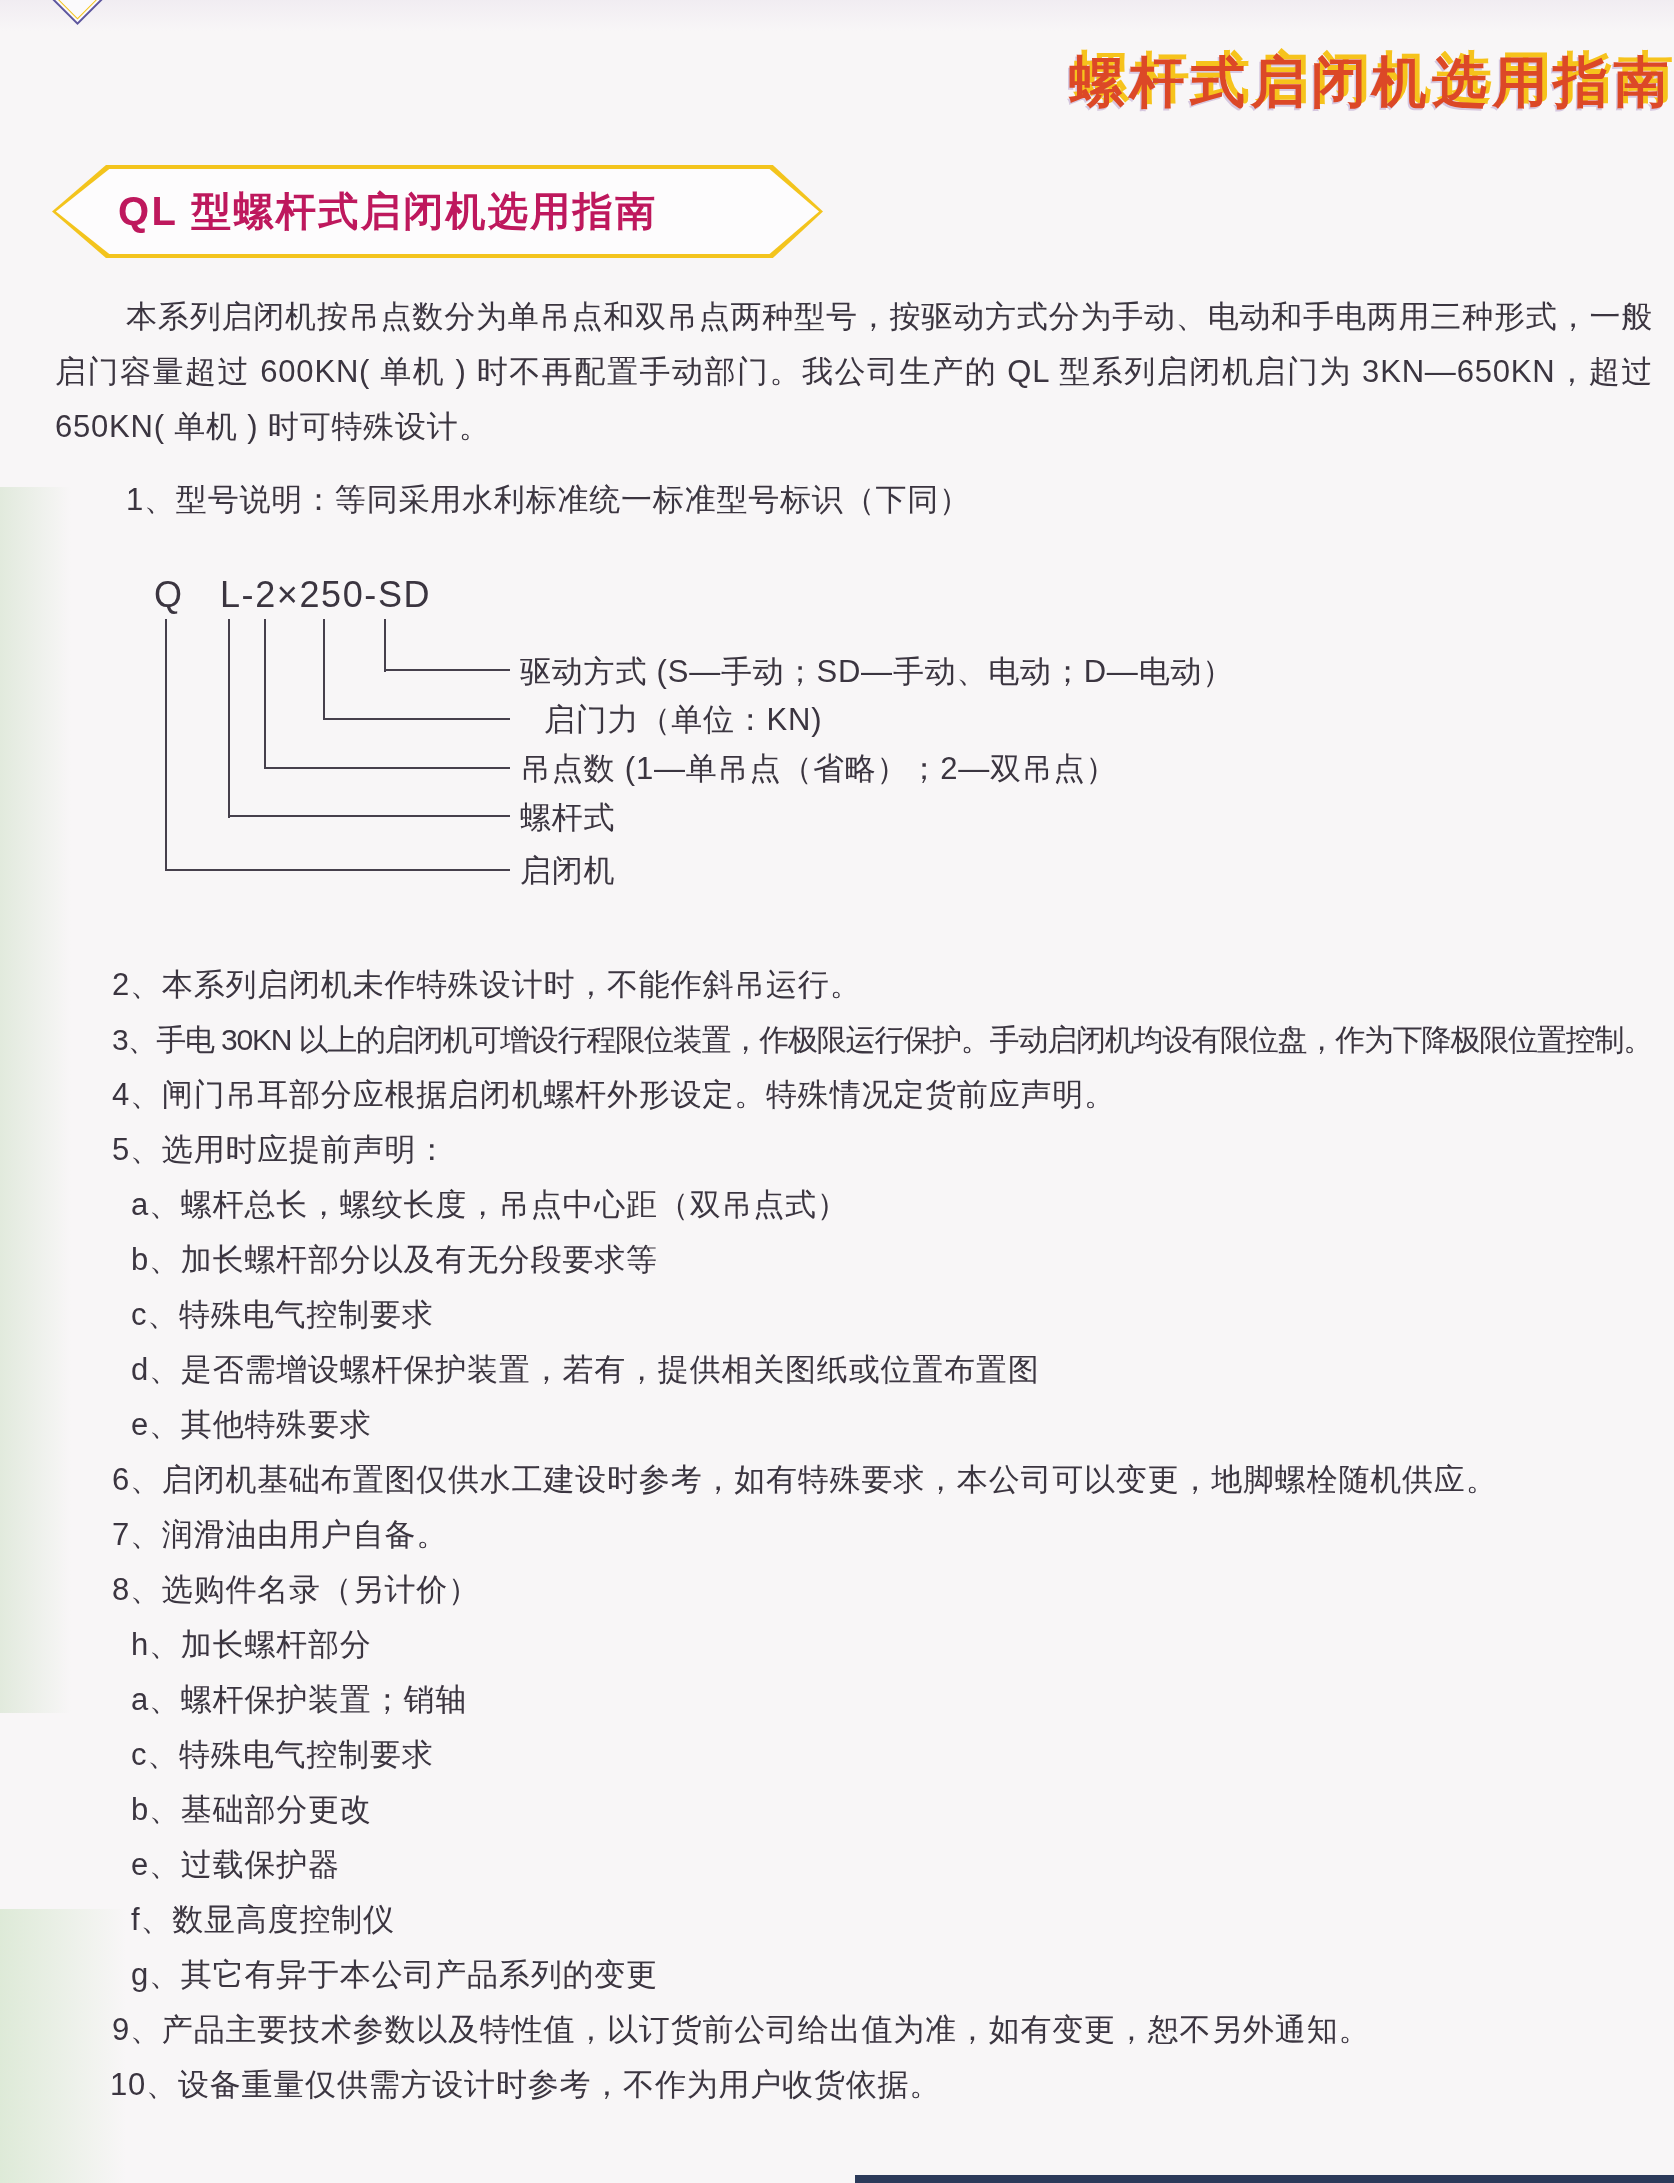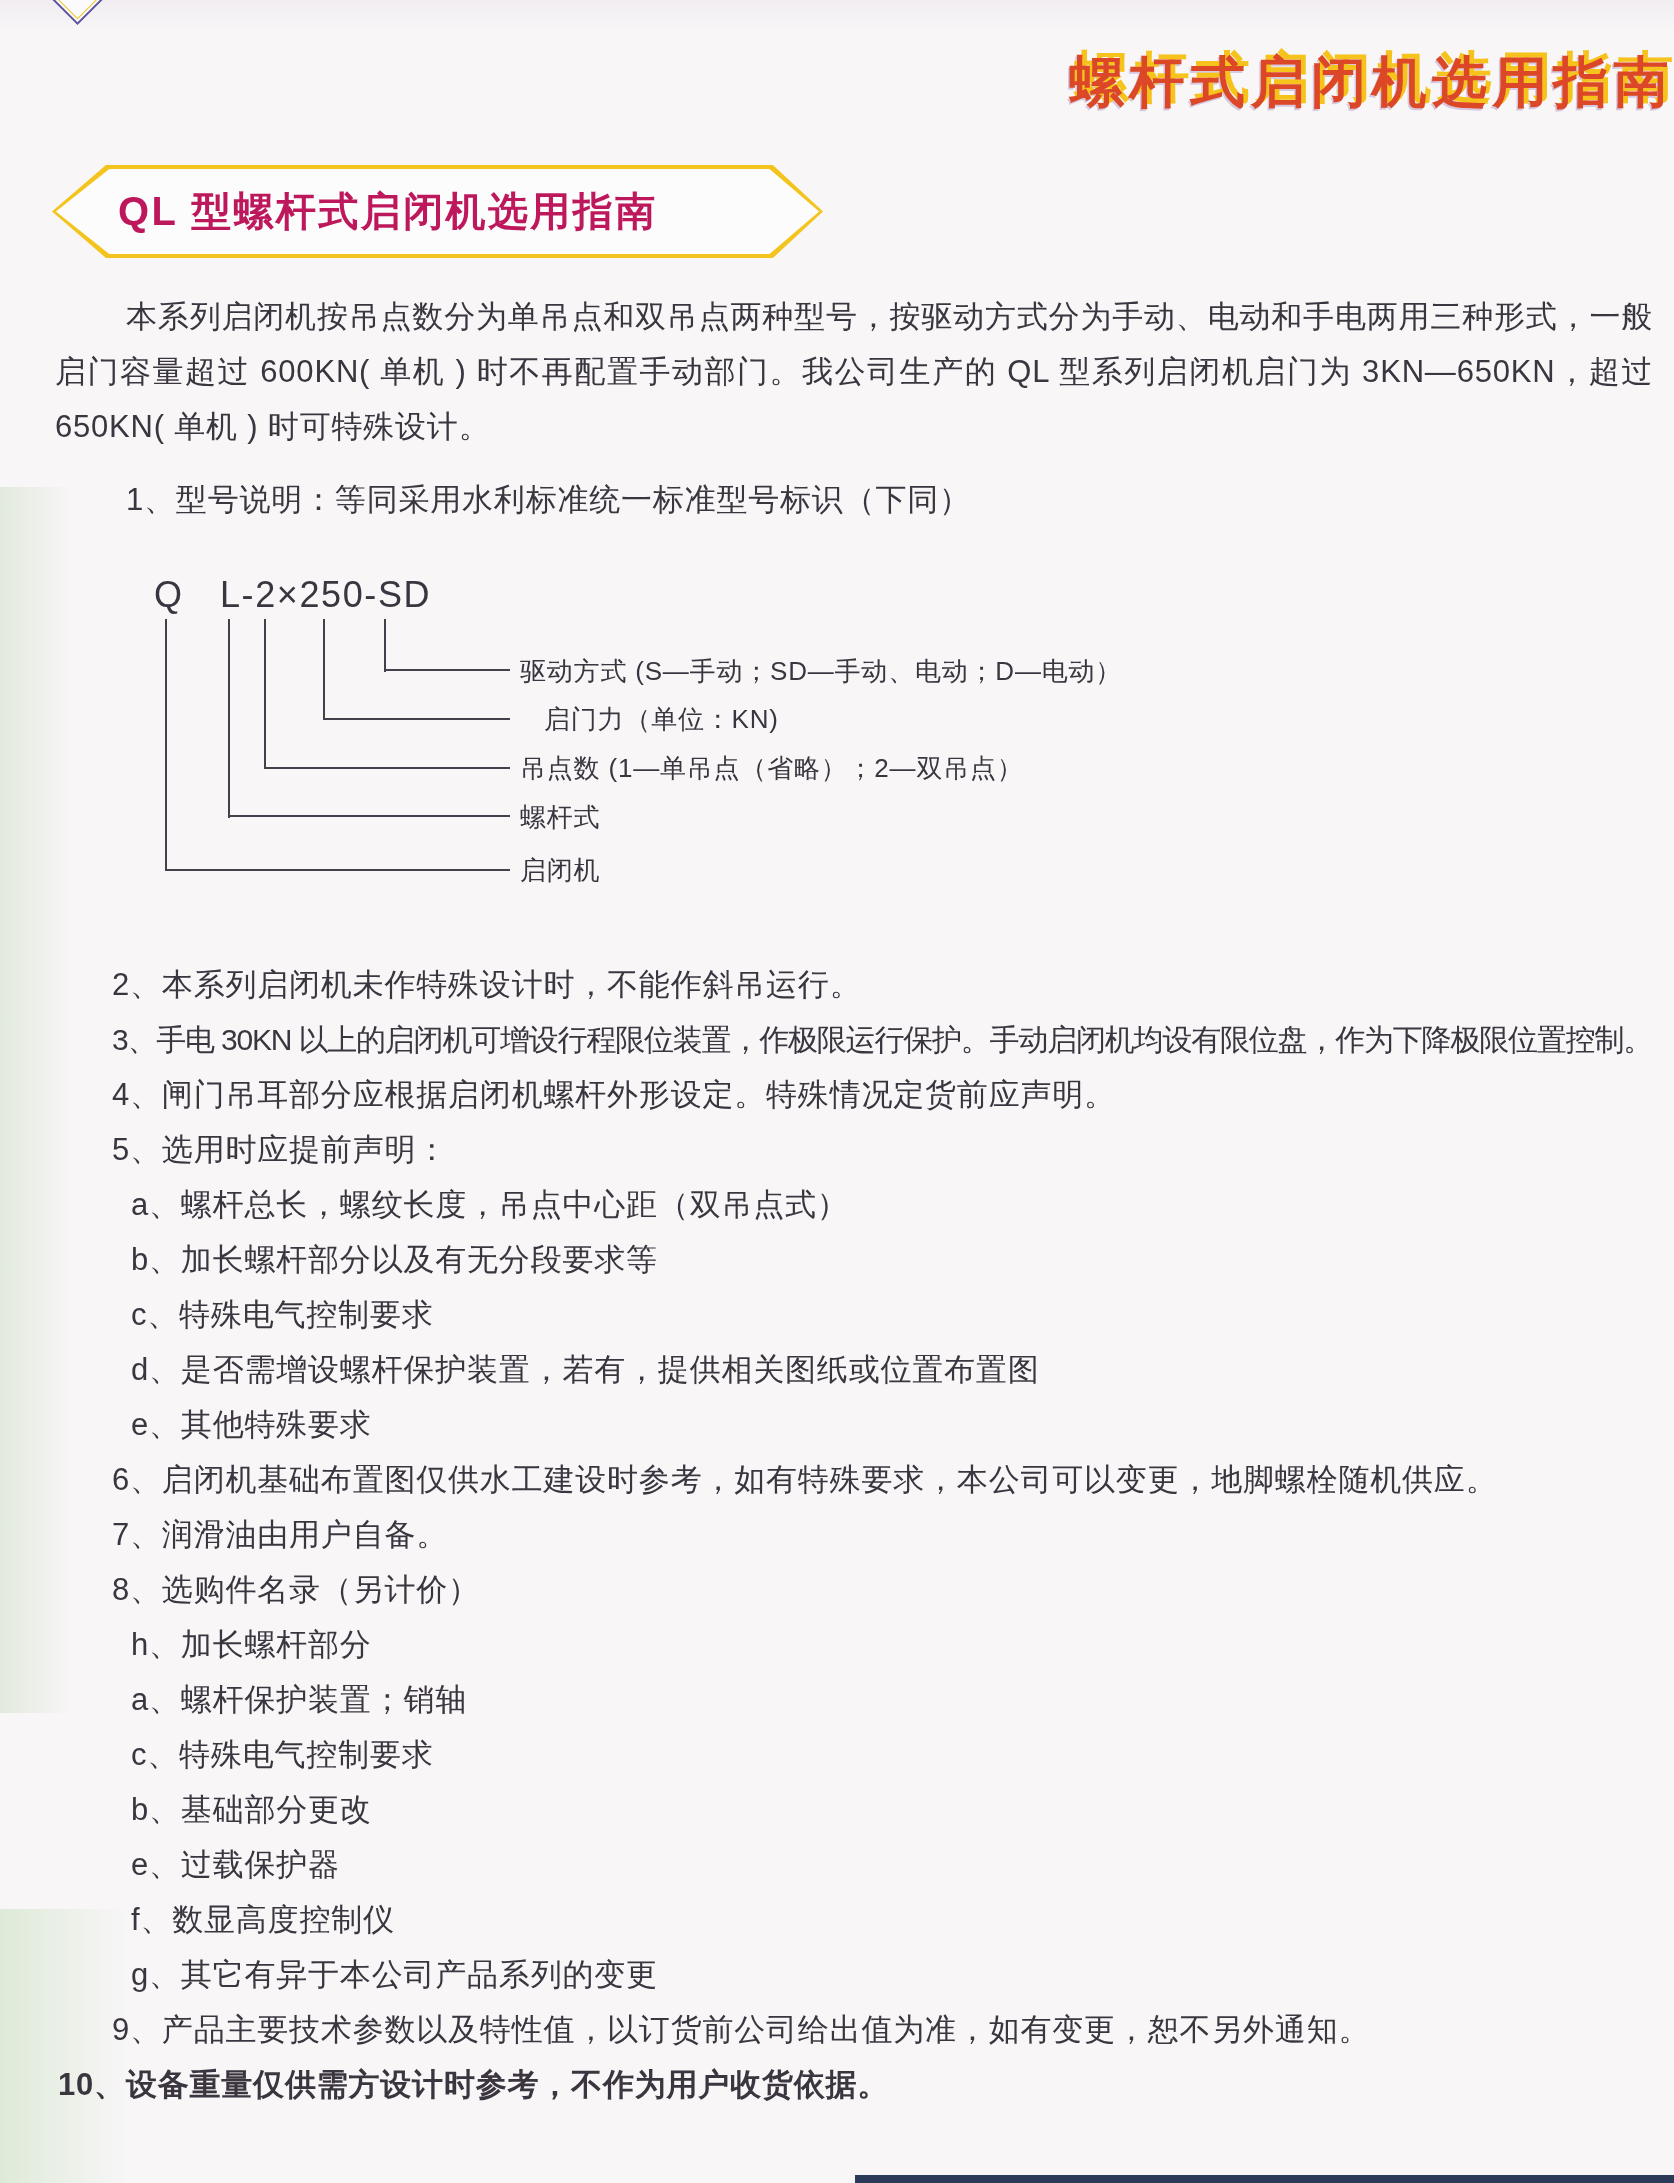--- a/index.html
+++ b/index.html
@@ -49,29 +49,29 @@
   .item1{position:absolute;left:126px;top:482px;height:36px;line-height:36px;
     font-size:31px;letter-spacing:0.8px;white-space:nowrap;}
 
   
   .code{position:absolute;top:574px;font-size:36px;letter-spacing:1.6px;white-space:nowrap;}
   .code.q{left:154px;}
   .code.rest{left:220px;}
   .vline{position:absolute;width:2.4px;background:#46404c;}
   .hline{position:absolute;height:2.4px;background:#46404c;}
   .dlabel{position:absolute;left:520px;height:35px;line-height:35px;
-    font-size:26px;letter-spacing:0.8px;white-space:nowrap;}
+    font-size:31px;letter-spacing:0.8px;white-space:nowrap;}
 
   
   .notes{position:absolute;left:0;top:957px;width:1674px;}
   .note{height:55px;line-height:55px;font-size:31px;letter-spacing:0.8px;
     padding-left:112px;white-space:nowrap;}
   .note.letter{padding-left:131px;}
   .note.wide{font-size:30px;letter-spacing:-1.2px;padding-left:112px;}
-  .note.ten{padding-left:58px;font-weight:bold;}
+  .note.ten{padding-left:110px;}
 
   
   .edge-bar{position:absolute;left:855px;top:2175px;width:819px;height:8.6px;background:#2c3a5a;}
 </style>
 </head>
 <body>
 
 <div class="page">
 
   <div class="tint-top"></div>

